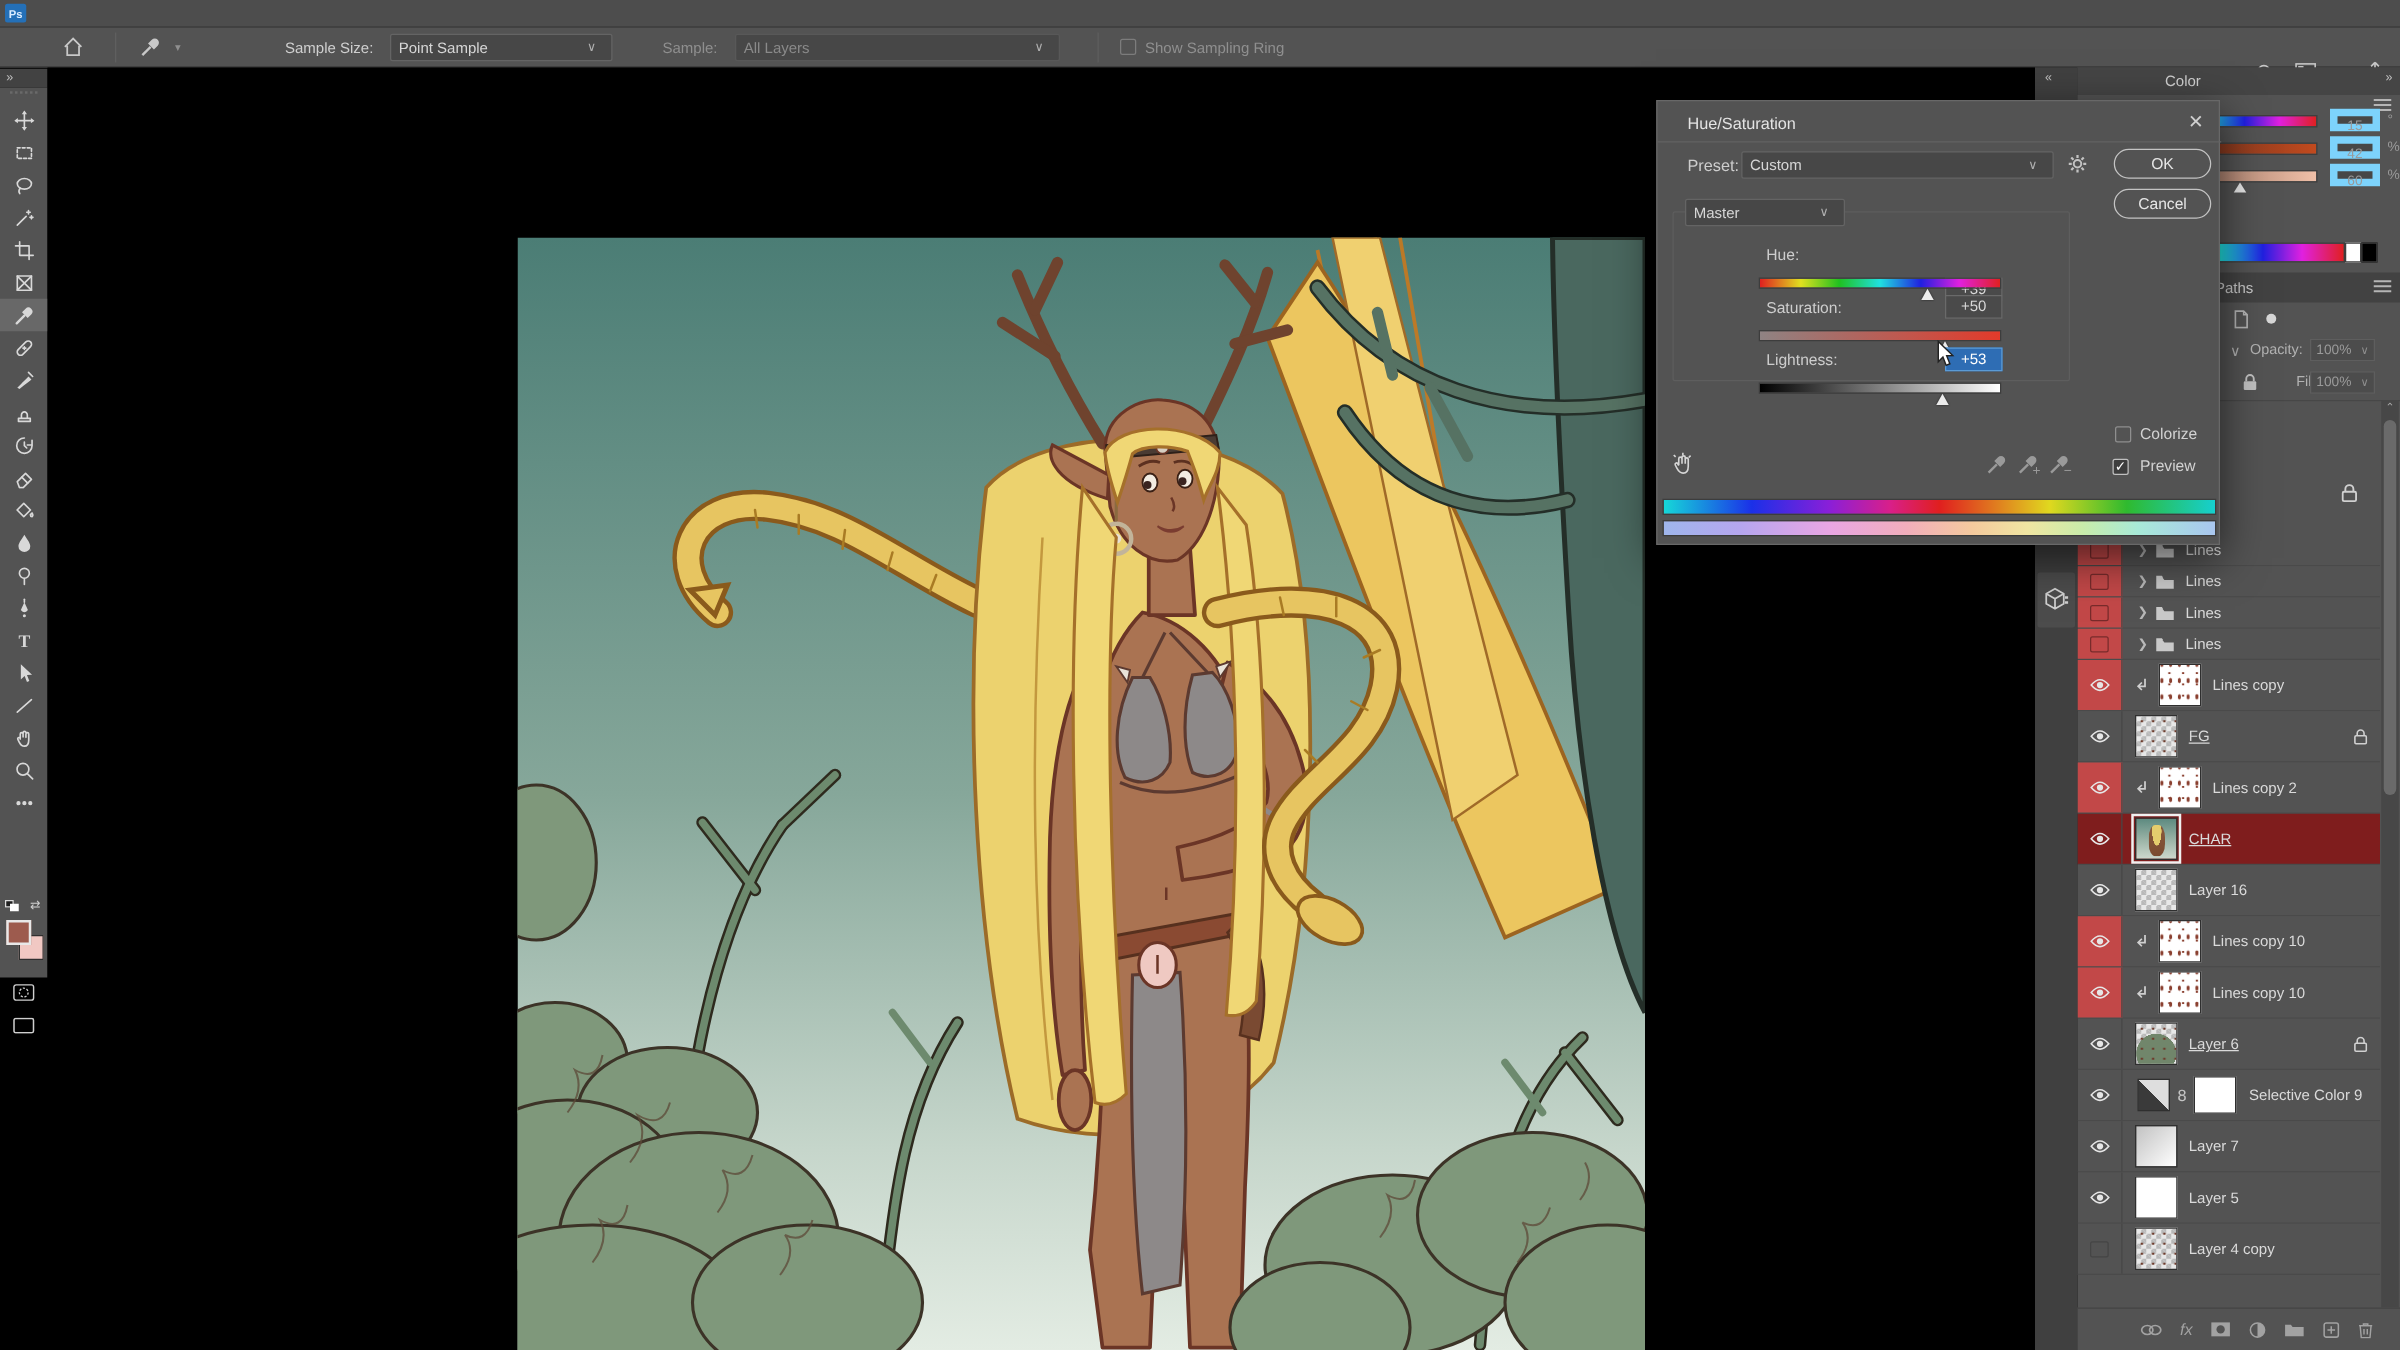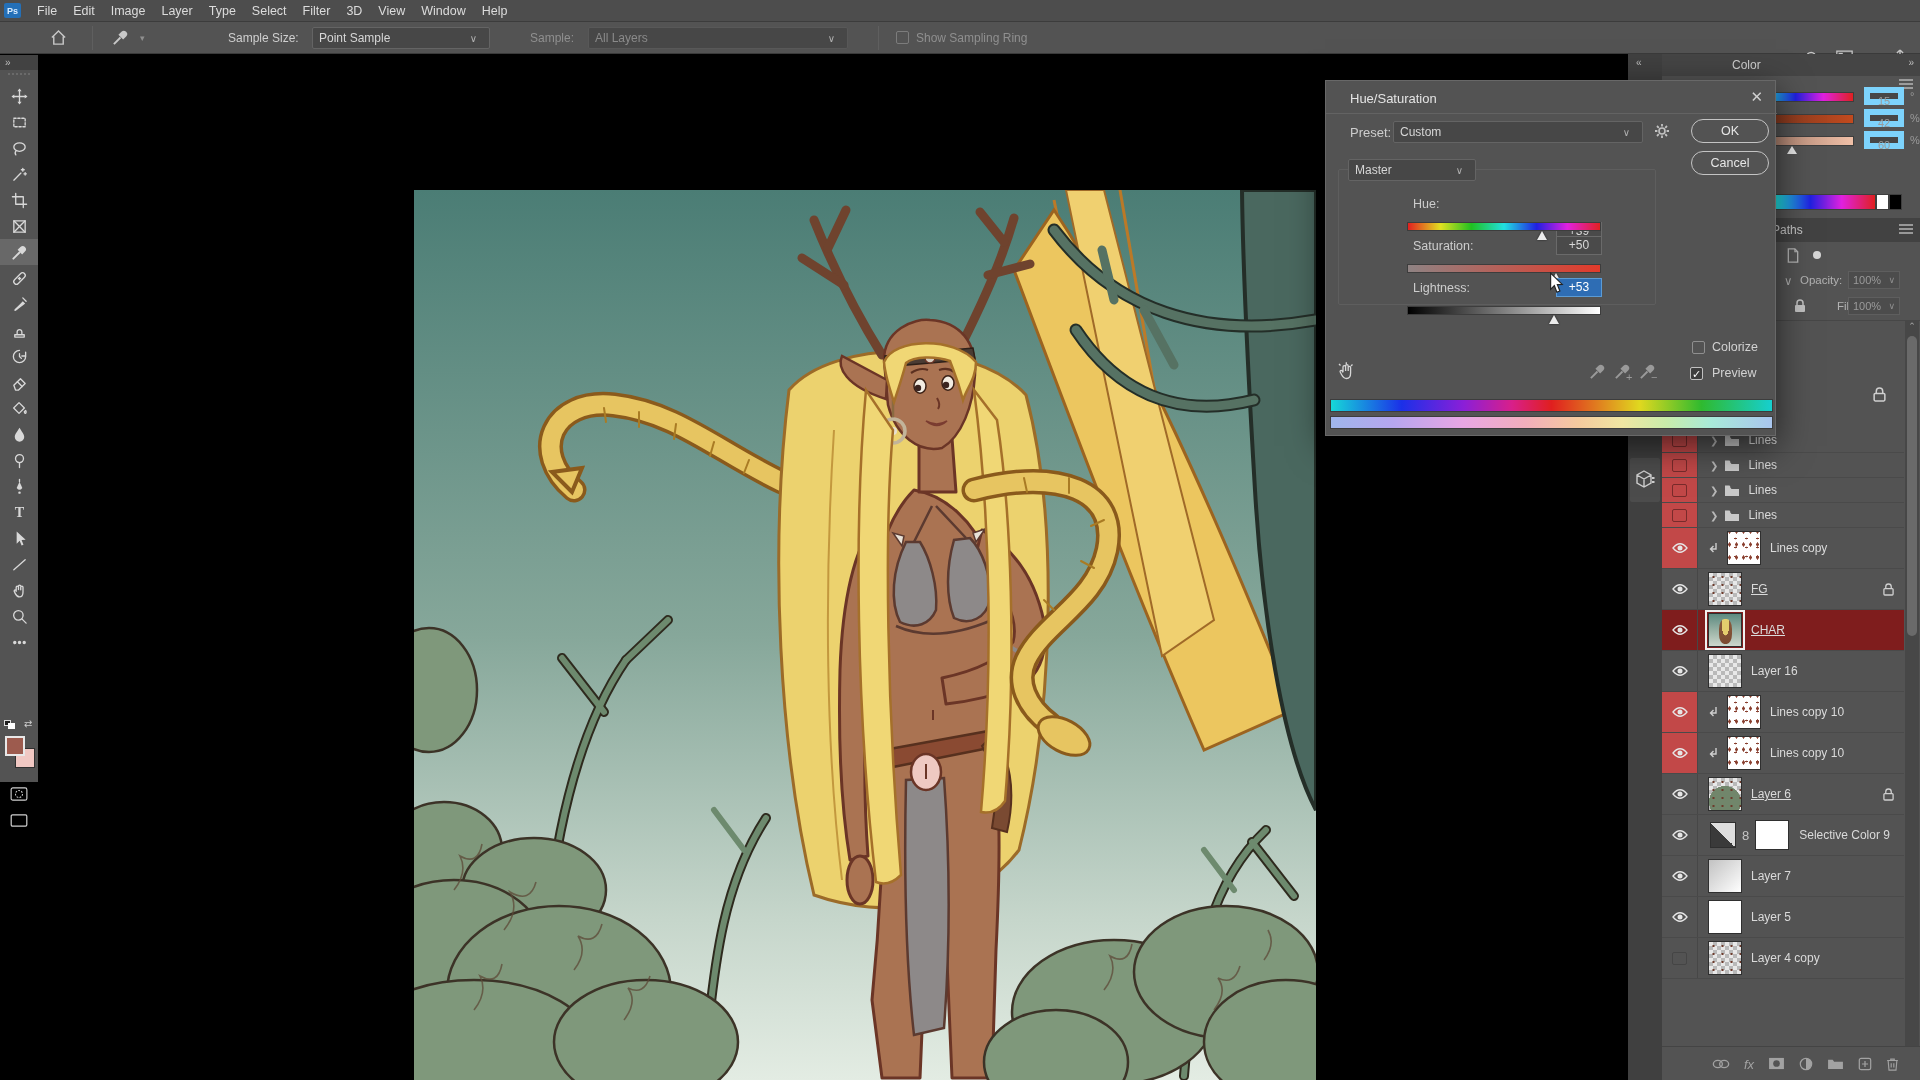--- a/index.html
+++ b/index.html
@@ -172,33 +172,20 @@
     background:linear-gradient(90deg,#9fb6ec,#b6a6ef 14%,#e9a6e4 30%,#f2aebc 44%,#f5ca9e 56%,#f0e6a2 66%,#c9ecaa 76%,#a8ead8 86%,#a9c6ef); }
 
   #cursor { position:absolute; left:1548px; top:272px; z-index:20; }
   #topright-icons { position:absolute; right:12px; top:27px; display:flex; gap:16px; align-items:center; color:#c6c6c6; }
 </style>
 </head>
 <body>
 
 <div id="menubar">
   <div id="ps-logo">Ps</div>
-  <div id="menu-items" style="display: flex;">
-      <span class="menu-item">File</span>
-      <span class="menu-item">Edit</span>
-      <span class="menu-item">Image</span>
-      <span class="menu-item">Layer</span>
-      <span class="menu-item">Type</span>
-      <span class="menu-item">Select</span>
-      <span class="menu-item">Filter</span>
-      <span class="menu-item">3D</span>
-      <span class="menu-item">View</span>
-      <span class="menu-item">Window</span>
-      <span class="menu-item">Help</span>
-    </div>
 </div>
 
 <div id="optionsbar">
   <span class="abs icon-btn" style="left:50px;top:7px;">
     <svg width="17" height="17" viewBox="0 0 18 18">
         <path d="M2 9 L9 2 L16 9 M4 8 V16 H14 V8" fill="none" stroke="currentColor" stroke-width="1.5"></path>
       </svg>
   </span>
   <span class="vdiv" style="left:92px;"></span>
   <span class="abs icon-btn" style="left:112px;top:7px;">
@@ -798,20 +785,35 @@
           </svg>
         </div>
         <span class="thumb t-checker-speckle"></span>
         <span class="lname und">FG</span>
         <span class="rowlock">
           <svg width="11" height="13" viewBox="0 0 12 14">
             <rect x="1" y="6" width="10" height="7" rx="1" fill="none" stroke="currentColor" stroke-width="1.4"></rect>
             <path d="M3 6 V4 a3 3 0 0 1 6 0 V6" fill="none" stroke="currentColor" stroke-width="1.4"></path>
           </svg>
         </span>
+      </div>
+      <div class="lrow lay clipped red-row">
+        <div class="eyecell red">
+          <svg width="16" height="12" viewBox="0 0 16 12">
+            <path d="M1 6 Q8 -2.5 15 6 Q8 14.5 1 6 Z" fill="none" stroke="#e6e6e6" stroke-width="1.3"></path>
+            <circle cx="8" cy="6" r="2.5" fill="#e6e6e6"></circle>
+          </svg>
+        </div>
+        <span class="clip">
+          <svg width="11" height="13" viewBox="0 0 11 13">
+            <path d="M8 1 V7 H3 M5.5 4 L2.5 7 L5.5 10" fill="none" stroke="#cfcfcf" stroke-width="1.4"></path>
+          </svg>
+        </span>
+        <span class="thumb t-speckle"></span>
+        <span class="lname">Lines copy 2</span>
       </div>
       <div class="lrow lay selected">
         <div class="eyecell">
           <svg width="16" height="12" viewBox="0 0 16 12">
             <path d="M1 6 Q8 -2.5 15 6 Q8 14.5 1 6 Z" fill="none" stroke="#e6e6e6" stroke-width="1.3"></path>
             <circle cx="8" cy="6" r="2.5" fill="#e6e6e6"></circle>
           </svg>
         </div>
         <span class="thumb t-char sel-brackets"></span>
         <span class="lname und">CHAR</span>

